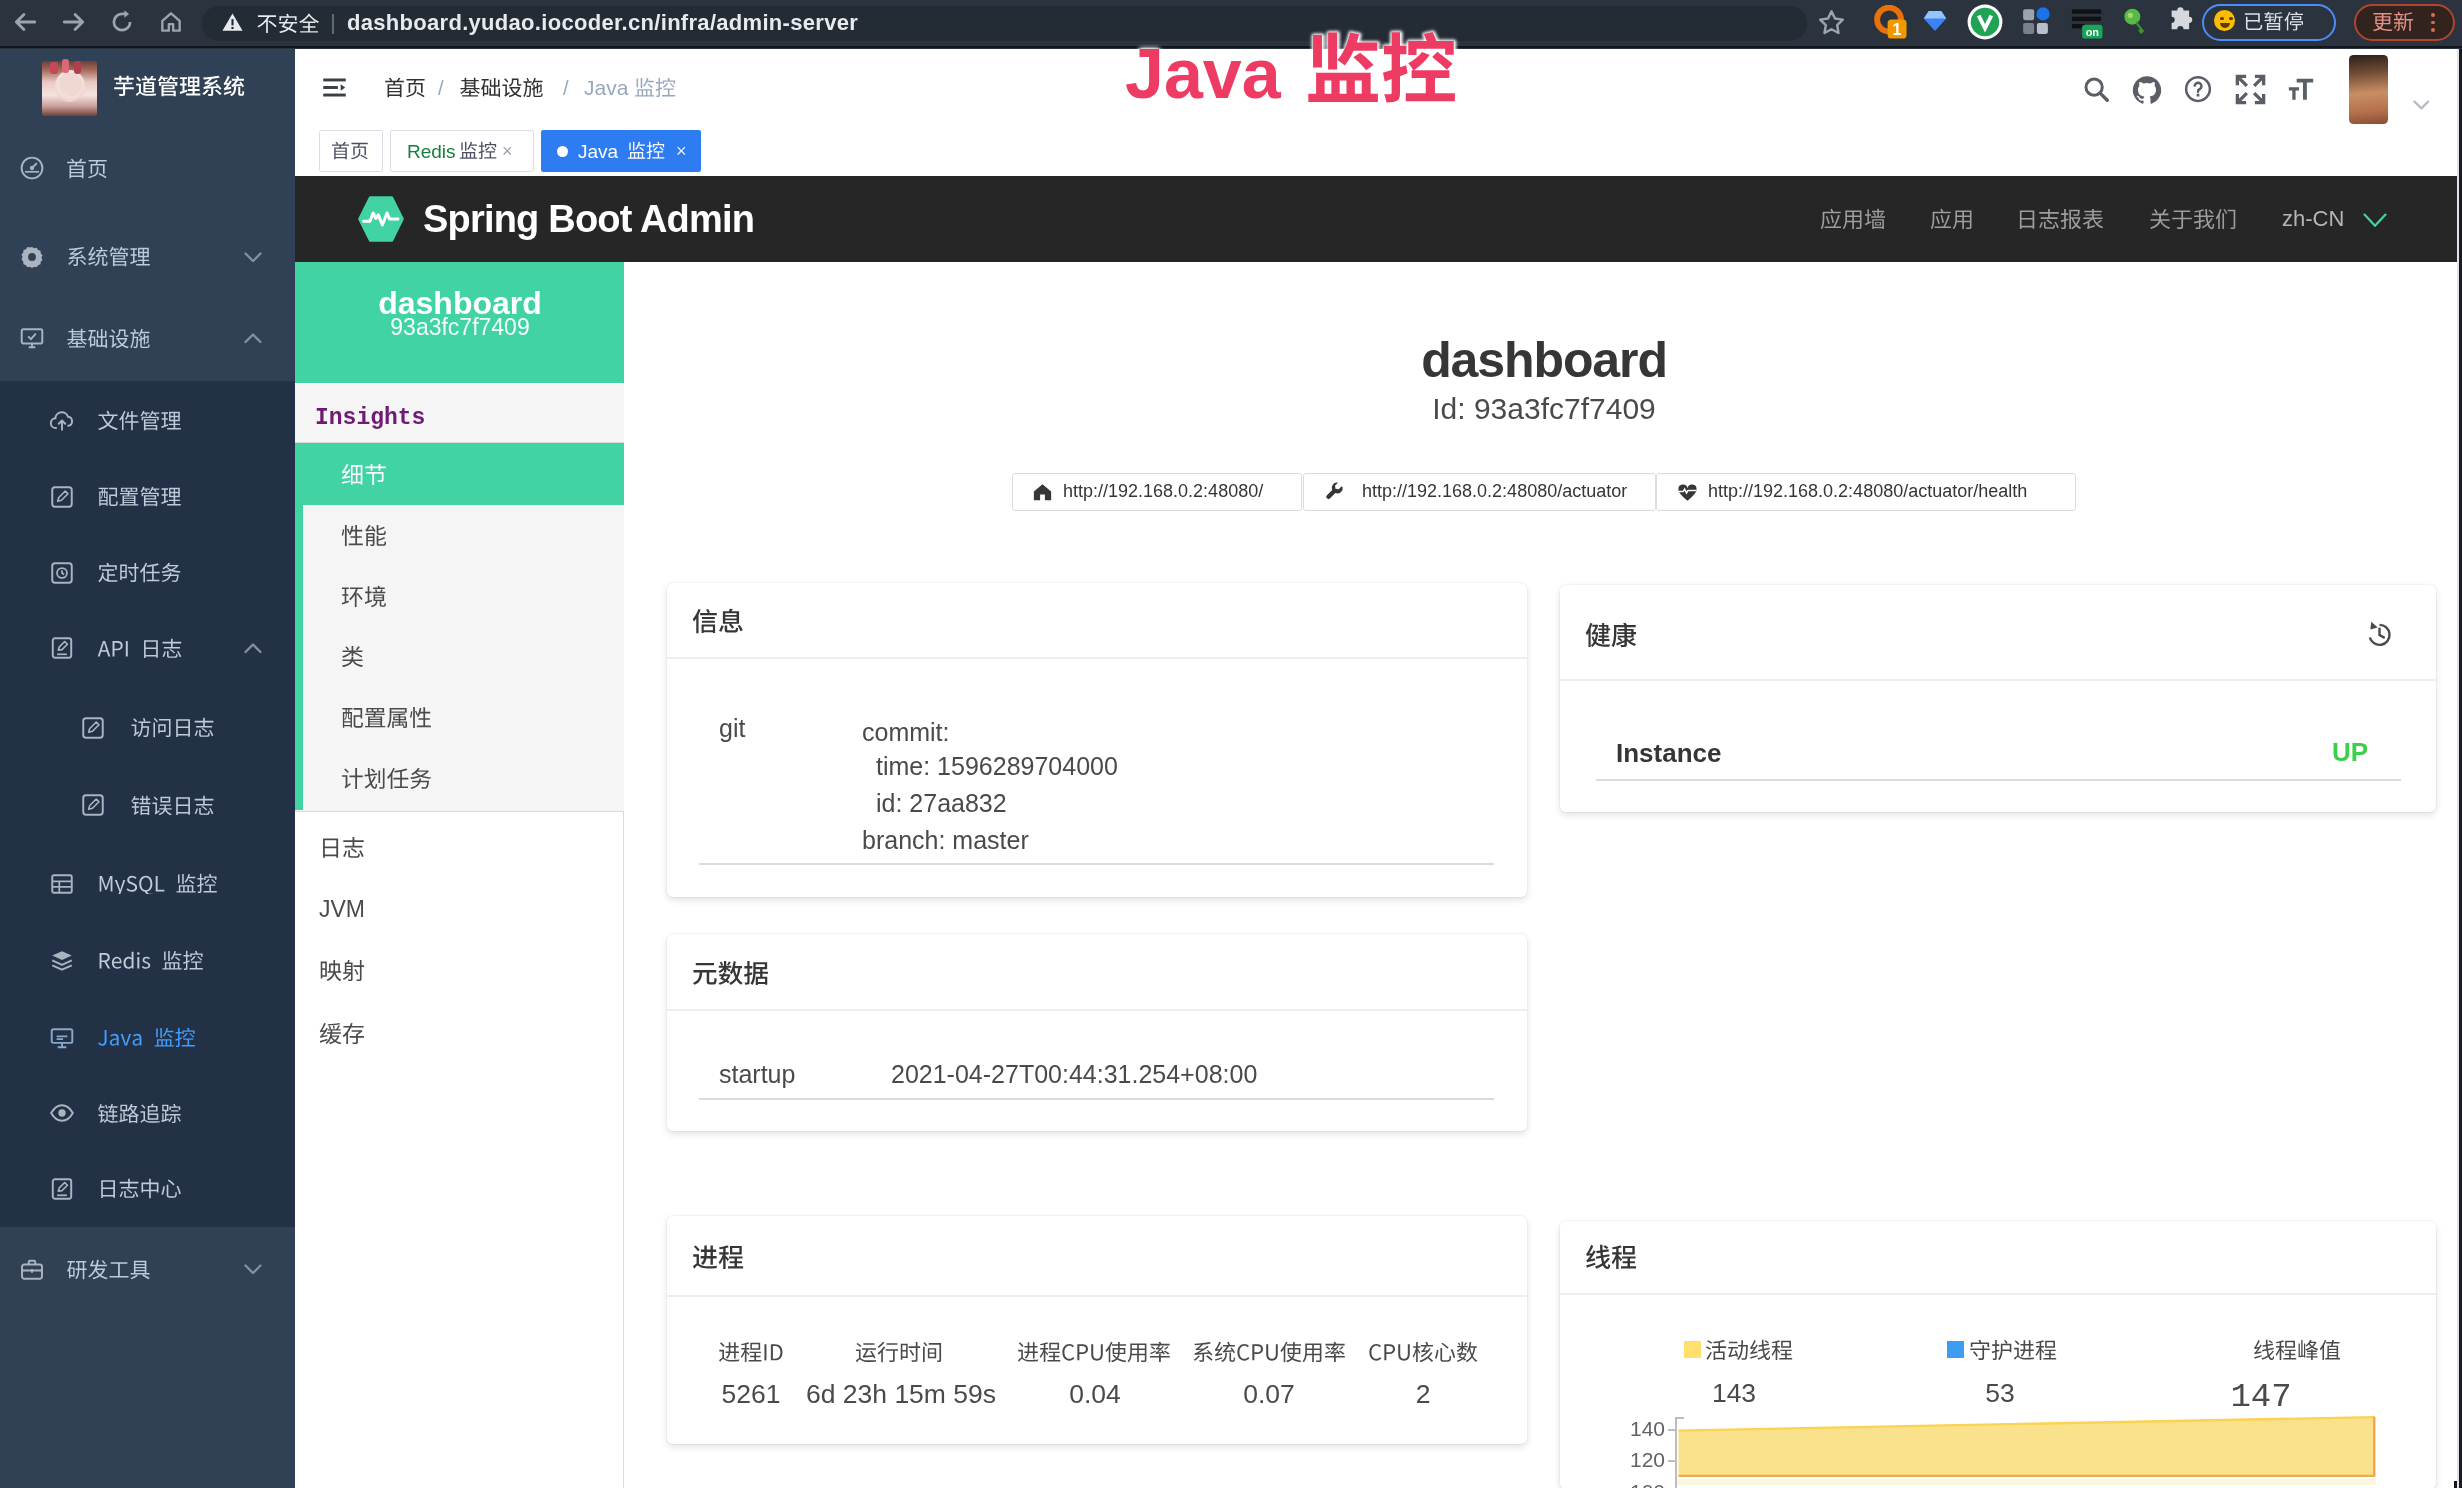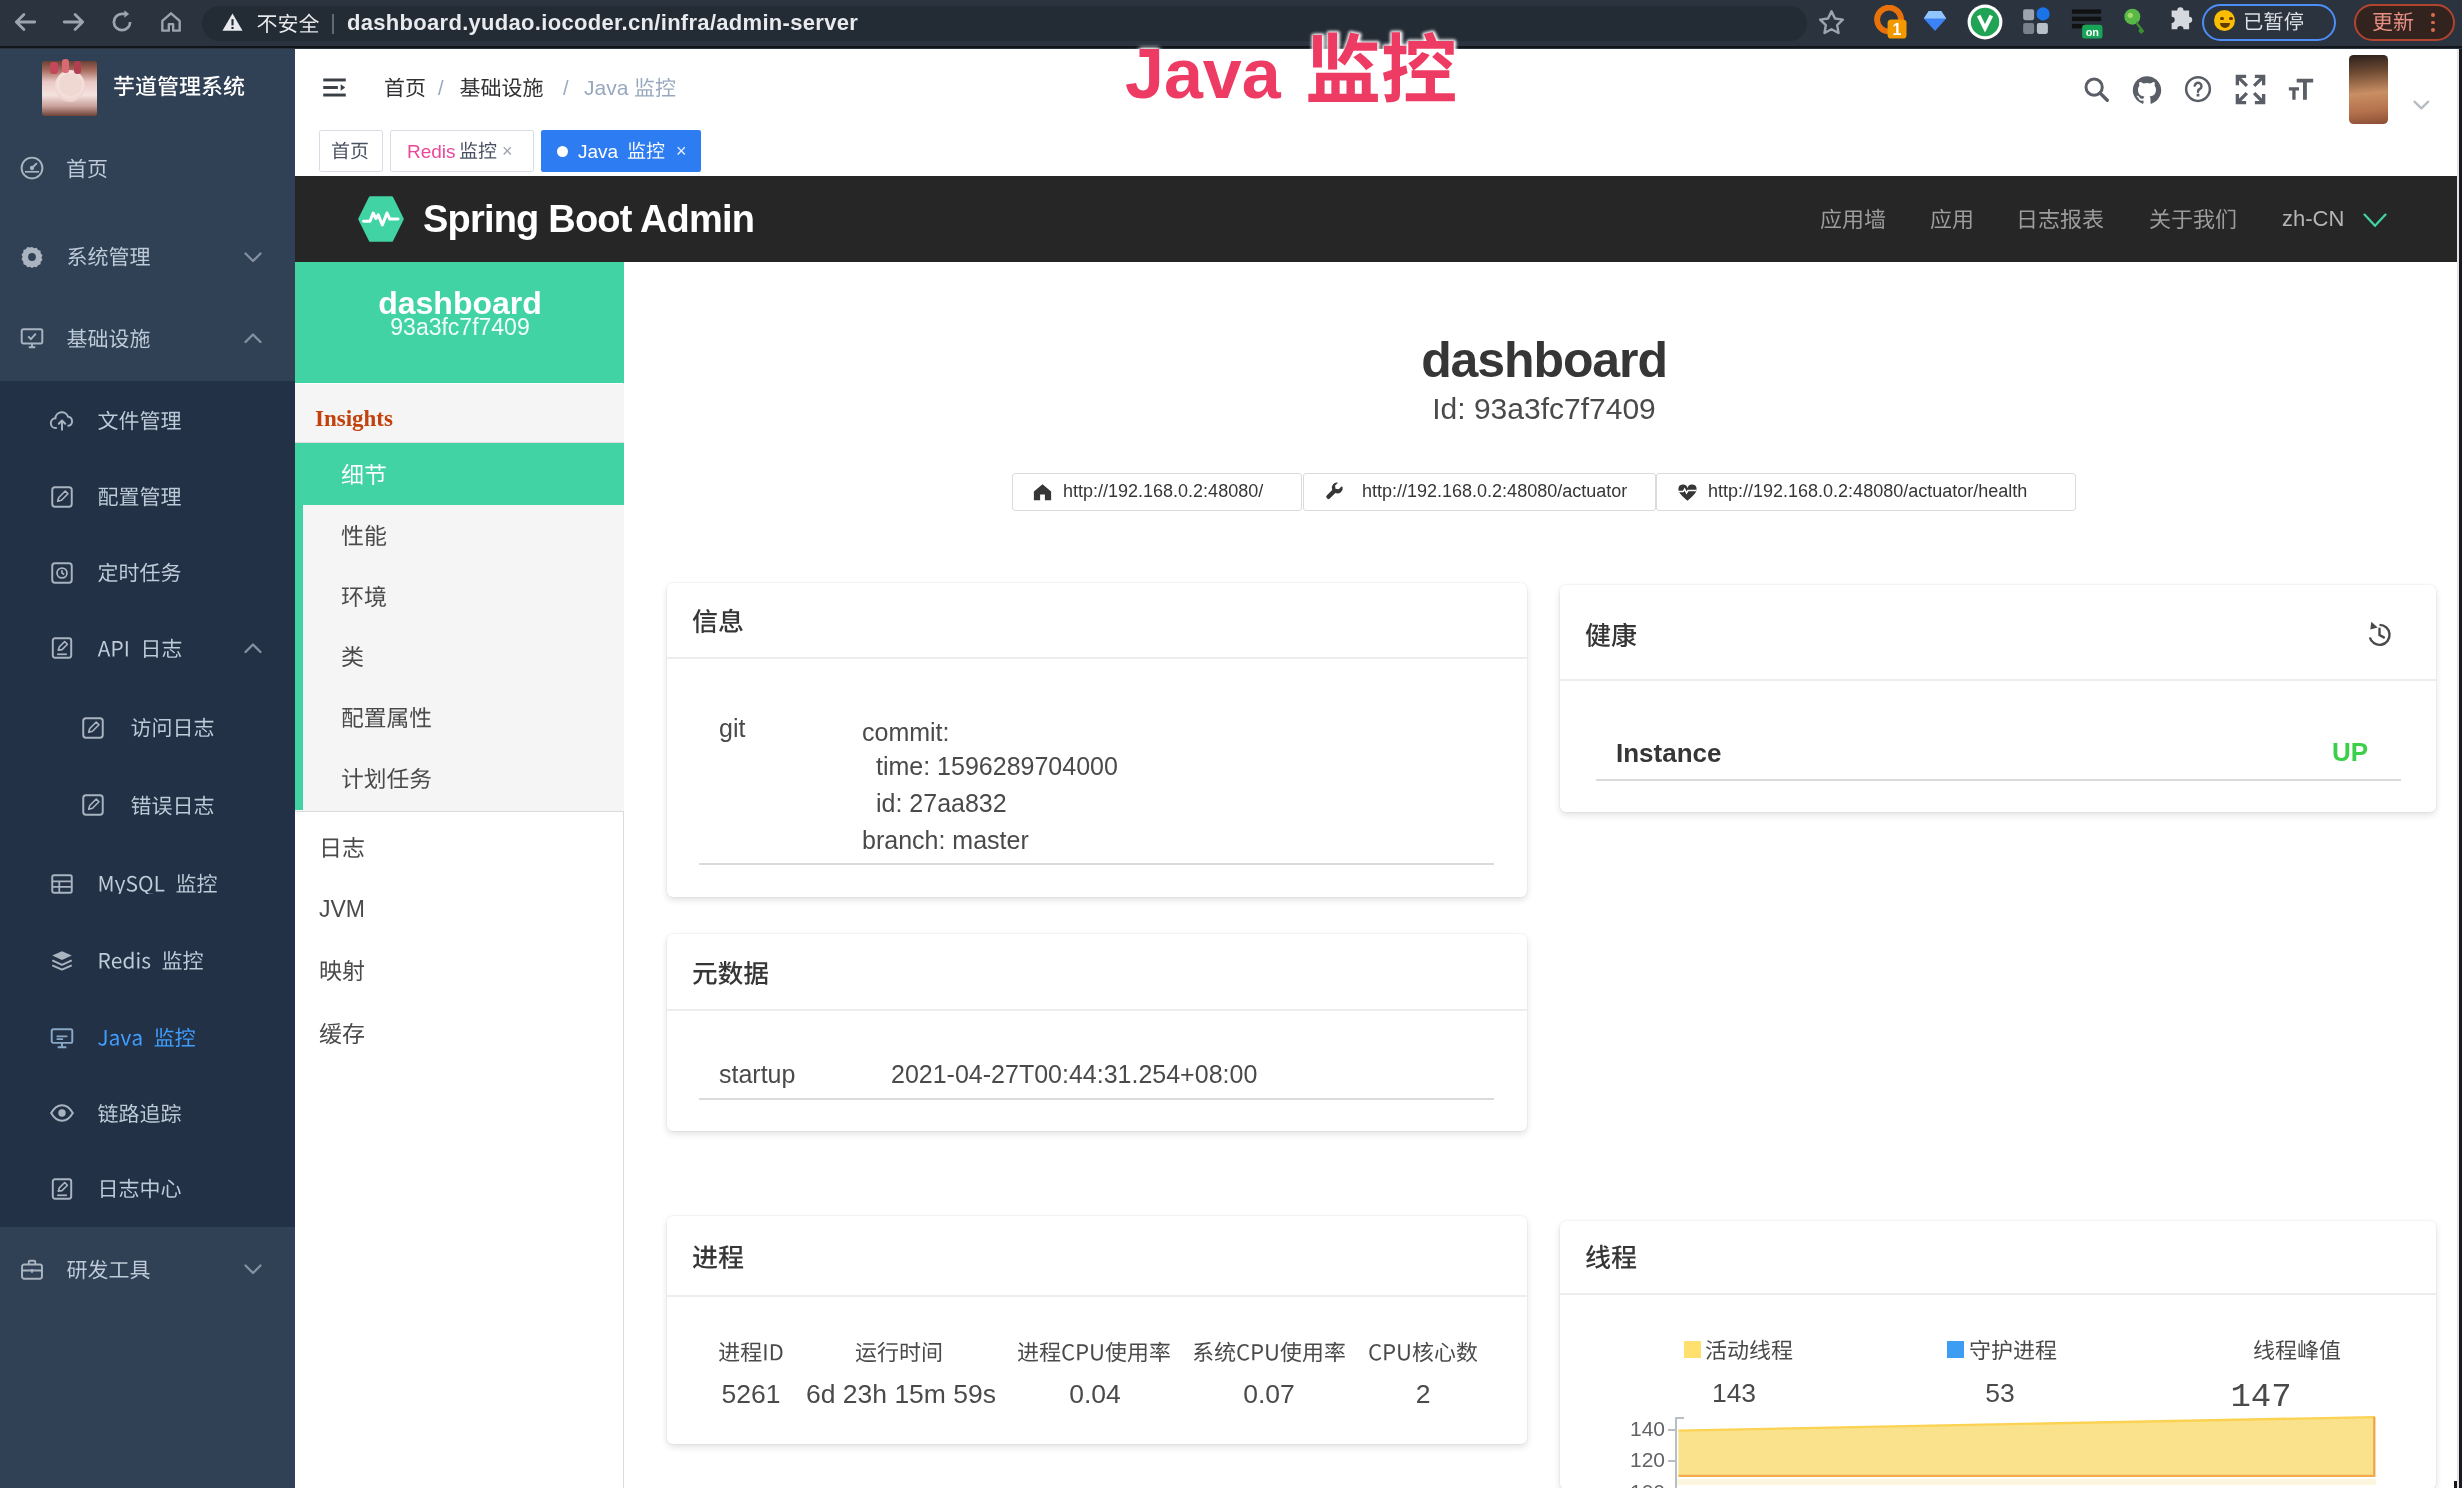--- a/index.html
+++ b/index.html
@@ -448,21 +448,21 @@
 <svg style="position:absolute;left:2413px;top:100px;width:16.7px;height:10px;" viewBox="0 0 22 13" fill="none" xmlns="http://www.w3.org/2000/svg">
     <path d="M2 2 L11.0 11 L20 2" stroke="#b7bcc2" stroke-width="3" fill="none" stroke-linecap="round" stroke-linejoin="round"></path>
   </svg>
 <div style="position:absolute;left:295px;top:127px;width:2167px;height:49px;background:#fff;"></div>
 <div style="position:absolute;left:319px;top:130px;width:64px;height:42px;background:#fff;border:1.5px solid #d8dce5;border-radius:2.3px;box-sizing:border-box;"></div>
 <svg style="position:absolute;left:331px;top:141px;width:38px;height:19px;" viewBox="0 -880 2000 1000" fill="#495060" xmlns="http://www.w3.org/2000/svg">
     <use href="#gr9996" x="0"></use>
     <use href="#gr9875" x="1000"></use>
   </svg>
 <div style="position:absolute;left:390px;top:130px;width:144px;height:42px;background:#fff;border:1.5px solid #d8dce5;border-radius:2.3px;box-sizing:border-box;"></div>
-<div style="position:absolute;top:142px;font-family:'Liberation Sans',sans-serif;font-size:19px;color:#ec4899;font-weight:400;line-height:1;white-space:nowrap;left:407px;">Redis</div>
+<div style="position:absolute;top:142px;font-family:'Liberation Sans',sans-serif;font-size:19px;color:#15803d;font-weight:400;line-height:1;white-space:nowrap;left:407px;">Redis</div>
 <svg style="position:absolute;left:459px;top:141px;width:38px;height:19px;" viewBox="0 -880 2000 1000" fill="#495060" xmlns="http://www.w3.org/2000/svg">
     <use href="#gr76d1" x="0"></use>
     <use href="#gr63a7" x="1000"></use>
   </svg>
 <div style="position:absolute;top:142px;font-family:'Liberation Sans',sans-serif;font-size:18px;color:#9aa3ad;font-weight:400;line-height:1;white-space:nowrap;left:502px;">×</div>
 <div style="position:absolute;left:541px;top:130px;width:160px;height:42px;background:#2d7cf2;border-radius:2.3px;"></div>
 <div style="position:absolute;left:557px;top:146px;width:11.4px;height:11.4px;background:#fff;border-radius:50%;"></div>
 <div style="position:absolute;top:142px;font-family:'Liberation Sans',sans-serif;font-size:19px;color:#ffffff;font-weight:400;line-height:1;white-space:nowrap;left:578px;">Java</div>
 <svg style="position:absolute;left:627px;top:141px;width:38px;height:19px;" viewBox="0 -880 2000 1000" fill="#ffffff" xmlns="http://www.w3.org/2000/svg">
     <use href="#gr76d1" x="0"></use>
@@ -498,21 +498,21 @@
   </svg>
 <div style="position:absolute;top:208px;font-family:'Liberation Sans',sans-serif;font-size:22px;color:#b5b5b5;font-weight:400;line-height:1;white-space:nowrap;left:2282px;">zh-CN</div>
 <svg style="position:absolute;left:2363px;top:213px;width:24px;height:14.4px;" viewBox="0 0 32 19" fill="none" xmlns="http://www.w3.org/2000/svg">
     <path d="M2 2 L16.0 17 L30 2" stroke="#42d3a5" stroke-width="3" fill="none" stroke-linecap="round" stroke-linejoin="round"></path>
   </svg>
 <div style="position:absolute;left:295px;top:262px;width:329px;height:1226px;background:#fff;border-right:0.8px solid #dbdbdb;box-sizing:border-box;"></div>
 <div style="position:absolute;left:295px;top:262px;width:329px;height:121px;background:#42d3a5;"></div>
 <div style="position:absolute;top:287px;font-family:'Liberation Sans',sans-serif;font-size:32px;color:#ffffff;font-weight:700;line-height:1;white-space:nowrap;left:460px;transform:translateX(-50%);">dashboard</div>
 <div style="position:absolute;top:316px;font-family:'Liberation Sans',sans-serif;font-size:23px;color:#f0fdf9;font-weight:400;line-height:1;white-space:nowrap;left:460px;transform:translateX(-50%);">93a3fc7f7409</div>
 <div style="position:absolute;left:295px;top:384px;width:329px;height:59px;background:#f5f5f5;border-bottom:1.5px solid #dbdbdb;box-sizing:border-box;"></div>
-<div style="position:absolute;top:407px;font-family:Liberation Serif, serif;font-size:23px;color:#c2410c;font-weight:600;line-height:1;white-space:nowrap;left:315px;">Insights</div>
+<div style="position:absolute;top:407px;font-family:Liberation Mono, monospace;font-size:23px;color:#701a75;font-weight:600;line-height:1;white-space:nowrap;left:315px;">Insights</div>
 <div style="position:absolute;left:295px;top:443px;width:329px;height:369px;background:#f5f5f5;border-bottom:1.5px solid #dbdbdb;box-sizing:border-box;"></div>
 <div style="position:absolute;left:295px;top:443px;width:8.3px;height:367px;background:#42d3a5;"></div>
 <div style="position:absolute;left:303px;top:443px;width:321px;height:62px;background:#42d3a5;"></div>
 <svg style="position:absolute;left:341px;top:463px;width:46px;height:23px;" viewBox="0 -880 2000 1000" fill="#ffffff" xmlns="http://www.w3.org/2000/svg">
     <use href="#gr7ec6" x="0"></use>
     <use href="#gr8282" x="1000"></use>
   </svg>
 <svg style="position:absolute;left:341px;top:524px;width:46px;height:23px;" viewBox="0 -880 2000 1000" fill="#4a4a4a" xmlns="http://www.w3.org/2000/svg">
     <use href="#gr6027" x="0"></use>
     <use href="#gr80fd" x="1000"></use>

